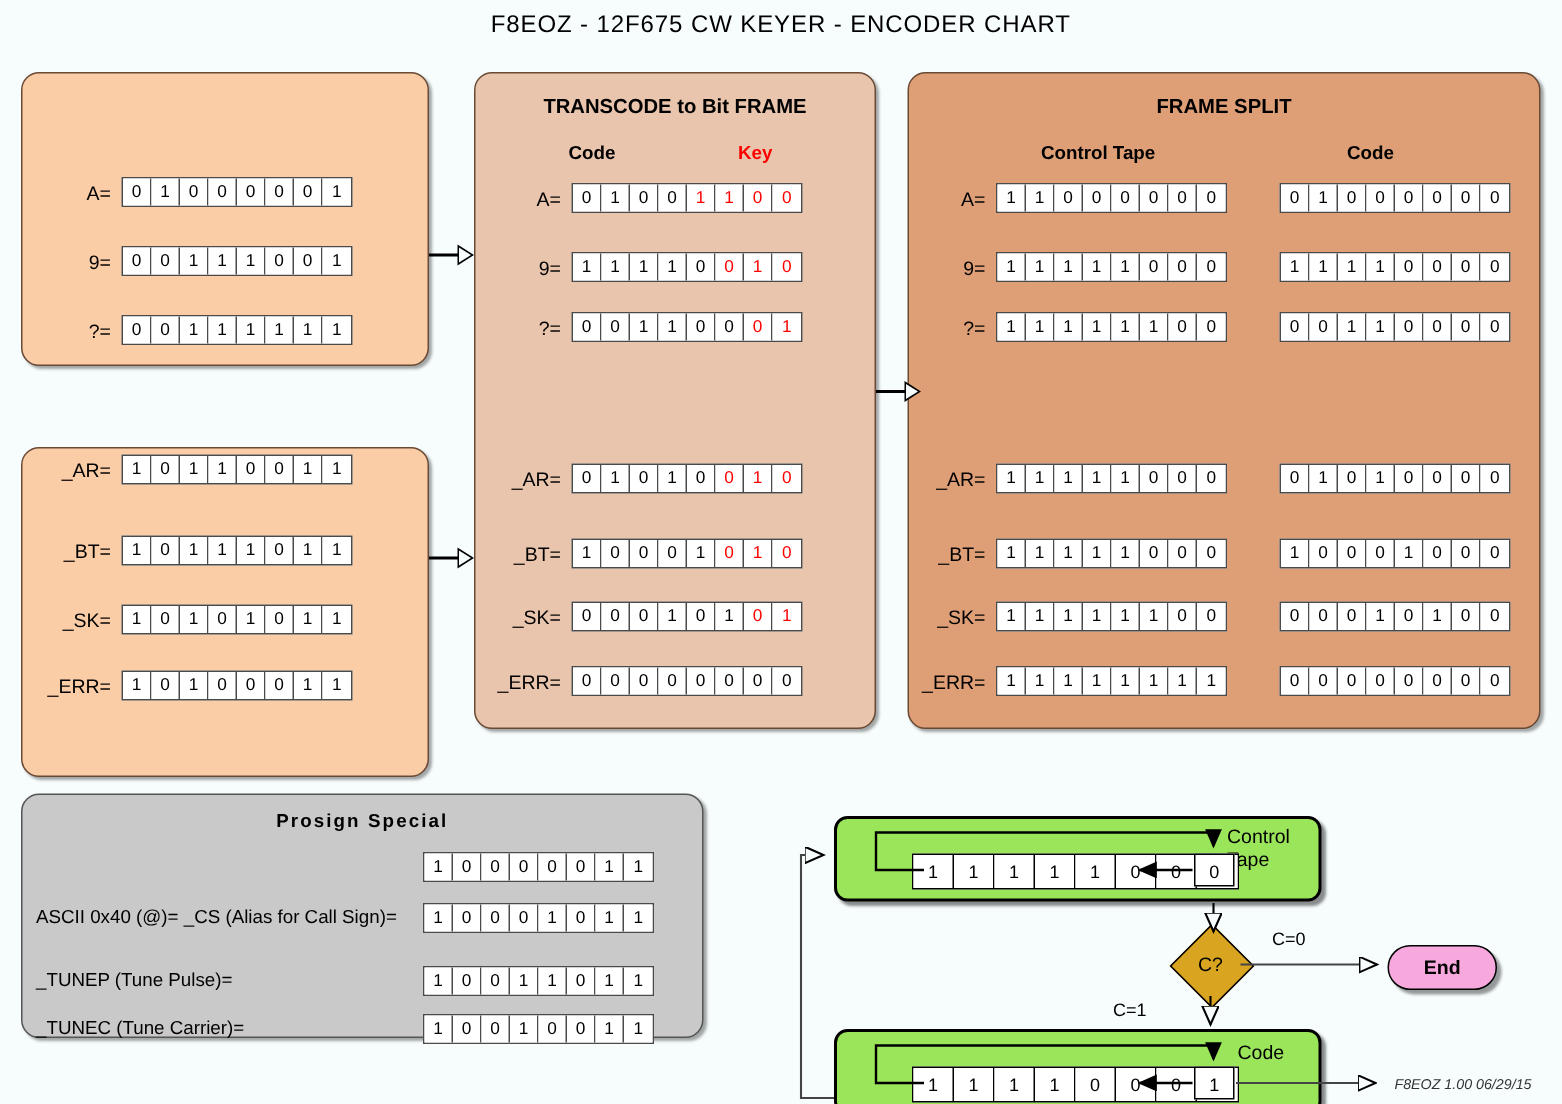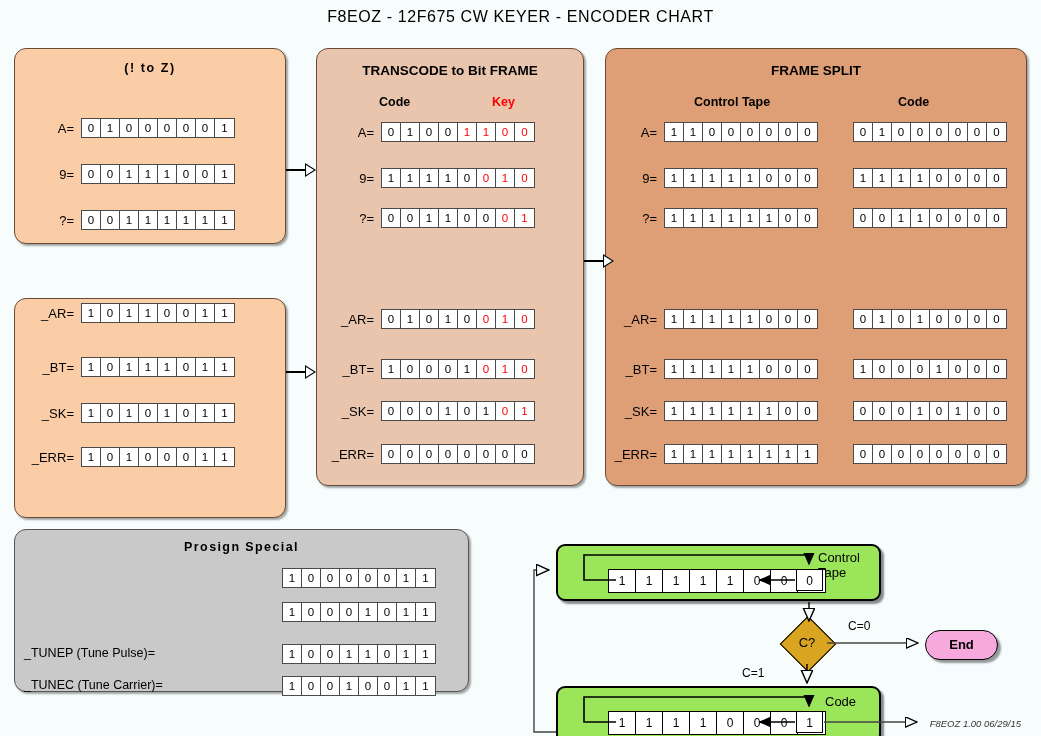--- a/index.html
+++ b/index.html
@@ -120,21 +120,20 @@
   }
   svg.ovl{position:absolute;left:0;top:0;overflow:visible;}
 </style>
 </head>
 <body>
 
 <div class="abs" id="chart-title">F8EOZ - 12F675 CW KEYER - ENCODER CHART</div>
 
 <div class="abs panel" id="panel-ascii">
   <div class="panel-title t-ascii">
-    <div>(! to Z)</div>
   </div>
 </div>
 
 <div class="abs panel" id="panel-prosign">
   <div class="panel-title t-prosign">Prosign</div>
 </div>
 
 <div class="abs panel" id="panel-transcode">
   <div class="panel-title t-transcode">TRANSCODE to Bit FRAME</div>
 </div>
@@ -505,20 +504,21 @@
     <div class="bits" style="position: absolute; left: 282px; top: 568px;">
       <div class="bit">1</div>
       <div class="bit">0</div>
       <div class="bit">0</div>
       <div class="bit">0</div>
       <div class="bit">0</div>
       <div class="bit">0</div>
       <div class="bit">1</div>
       <div class="bit">1</div>
     </div>
+    <div class="sp-label" style="left: 24px; top: 604px;">ASCII 0x40 (@)= _CS (Alias for Call Sign)=</div>
     <div class="bits" style="position: absolute; left: 282px; top: 602px;">
       <div class="bit">1</div>
       <div class="bit">0</div>
       <div class="bit">0</div>
       <div class="bit">0</div>
       <div class="bit">1</div>
       <div class="bit">0</div>
       <div class="bit">1</div>
       <div class="bit">1</div>
     </div>

